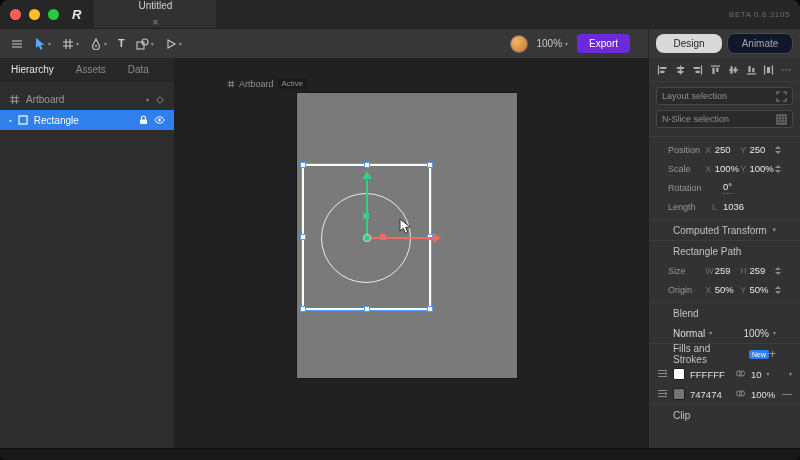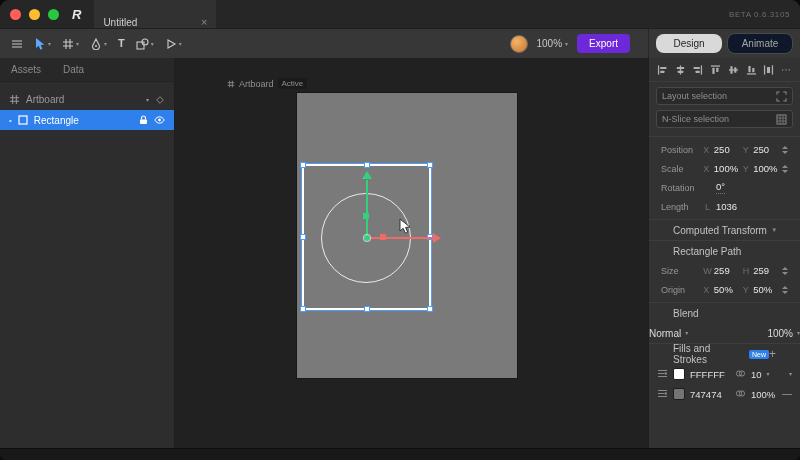--- a/index.html
+++ b/index.html
@@ -7,22 +7,22 @@
     font-family:"Liberation Sans", sans-serif; }
   .app { width:800px; height:460px; display:flex; flex-direction:column;
     border-radius:9px 9px 7px 7px; overflow:hidden; background:#262626; }
 
   
   .titlebar { height:28px; flex:0 0 auto; display:flex; align-items:center; background:#262626; padding:0 10px; }
   .lights { display:flex; gap:8px; margin-right:13px; }
   .light { width:11px; height:11px; border-radius:50%; }
   .l-red{background:#ff5f57}.l-yellow{background:#febc2e}.l-green{background:#28c840}
   .logo { color:#e8e8e8; font-weight:bold; font-style:italic; font-size:13px; margin-right:13px; }
-  .tab { height:28px; width:122px; display:flex; align-items:flex-end; justify-content:space-between;
-    background:#313131; padding:0 9px; color:#cfcfcf; font-size:10px; }
+  .tab { height:28px; width:122px; display:flex; align-items:center; justify-content:space-between;
+    background:#313131; padding:0 9px; color:#cfcfcf; font-size:10px;flex-direction:column; }
   .tab-close { color:#8a8a8a; font-size:11px; line-height:1; }
   .beta { margin-left:auto; color:#6d6d6d; font-size:8px; letter-spacing:.6px; }
 
   
   .toolbar { height:30px; flex:0 0 auto; background:#373737; border-top:1px solid #1f1f1f;
     display:flex; align-items:center; }
   .tools { display:flex; align-items:center; gap:3px; padding:0 7px; }
   .tool { display:flex; align-items:center; gap:2px; padding:3px 4px; border-radius:3px; color:#c9c9c9; }
   .tool svg { display:block; }
   .tool .glyph { font-size:11px; font-weight:bold; color:#c9c9c9; line-height:1; }
@@ -83,21 +83,21 @@
 
   
   .right-panel { width:152px; flex:0 0 auto; background:#323232; border-left:1px solid #1f1f1f;
     display:flex; flex-direction:column; font-size:10px; overflow:hidden; }
   .align-row { height:24px; flex:0 0 auto; display:flex; align-items:center; justify-content:space-between;
     padding:0 8px; border-bottom:1px solid #3d3d3d; }
   .align-icon { display:flex; }
   .overflow { color:#9a9a9a; font-size:10px; letter-spacing:1px; }
   .inset-field { margin:5px 7px 0; height:18px; background:#2a2a2a; border:1px solid #474747; border-radius:3px;
     display:flex; align-items:center; justify-content:space-between; padding:0 5px; color:#8f8f8f; font-size:9px; }
-  .section { border-top:1px solid #3d3d3d; padding:3px 4px; }
+  .section { border-top:1px solid #3d3d3d; padding:3px 11px; }
   .sect-first { border-top:none; margin-top:6px; }
   .prow { height:19px; display:flex; align-items:center; padding:0 8px; }
   .plabel { width:44px; color:#969696; font-size:9px; }
   .ax { color:#6f6f6f; width:11px; font-size:9px; }
   .pval { color:#e8e8e8; width:30px; font-size:9.5px; }
   .pval.dashed { width:auto; border-bottom:1px dotted #777; padding-bottom:1px; }
   .stepper { margin-left:auto; display:flex; flex-direction:column; gap:2px; align-items:center; }
   .stepper i { display:block; width:0; height:0; border-left:3px solid transparent; border-right:3px solid transparent; }
   .stepper .up { border-bottom:3.5px solid #8a8a8a; }
   .stepper .dn { border-top:3.5px solid #8a8a8a; }
@@ -107,21 +107,21 @@
   .hcaret { color:#8a8a8a; font-size:7px; }
   .badge-new { background:#2f80ed; color:#fff; font-size:7px; padding:1px 3px; border-radius:2px; margin-left:5px; }
   .plus { color:#9a9a9a; font-size:12px; line-height:1; }
   .minus { color:#9a9a9a; font-size:10px; line-height:1; }
   .subrow { border-top:none; }
   .corner-btn { margin-left:auto; width:15px; height:16px; background:#262626; border:1px solid #5a5a5a;
     border-radius:3px; display:flex; flex-direction:column; align-items:center; justify-content:center; gap:1px; }
   .corner-btn i { display:block; width:0; height:0; border-left:3px solid transparent; border-right:3px solid transparent; }
   .corner-btn .up { border-bottom:3.5px solid #d0d0d0; }
   .corner-btn .dn { border-top:3.5px solid #d0d0d0; }
-  .blend-row { height:20px; display:flex; align-items:center; padding:0 0; gap:4px; }
+  .blend-row { height:20px; display:flex; align-items:center; padding:0 24px; gap:4px; }
   .blend-mode { color:#dcdcdc; }
   .blend-op { margin-left:auto; color:#dcdcdc; }
   .fill-row { height:20px; display:flex; align-items:center; gap:5px; padding:0 8px;justify-content:flex-end; }
   .swatch { width:12px; height:12px; border-radius:2px; border:1px solid #1e1e1e; flex:0 0 auto; }
   .sw-0 { background:#ffffff; } .sw-1 { background:#747474; }
   .hex { color:#e0e0e0; font-size:9.5px; width:40px; }
   .fill-val { color:#e0e0e0; font-size:9.5px; }
   .fr-right { margin-left:auto; display:flex; align-items:center; }
 
   .bottombar { height:12px; flex:0 0 auto; background:#181818; border-top:1px solid #0e0e0e; }
@@ -199,20 +199,21 @@
         <span class="mode-btn mode-design">Design</span>
         <span class="mode-btn mode-animate">Animate</span>
       </div>
     </div>
   </div>
 
   <div class="main">
 
     <aside class="left-panel">
       <div class="panel-tabs">
+        <span class="panel-tab active">Hierarchy</span>
         <span class="panel-tab">Assets</span>
         <span class="panel-tab">Data</span>
       </div>
       <div class="tree">
         <div class="tree-row">
           <span class="tree-icon">
             <svg width="11" height="11" viewBox="0 0 12 12">
                 <path d="M4 1v10M8 1v10M1 4h10M1 8h10" stroke="#9a9a9a" stroke-width="1.1" fill="none"></path>
               </svg>
           </span>
@@ -473,18 +474,21 @@
               <circle cx="4" cy="4.5" r="2.6" fill="none" stroke="#8a8a8a"></circle>
               <circle cx="7" cy="4.5" r="2.6" fill="none" stroke="#8a8a8a"></circle>
             </svg>
         </span>
         <span class="fill-val">100%</span>
         <span class="fr-right">
           <span class="minus">—</span>
         </span>
       </div>
 
+      <div class="header-row">
+        <span>Clip</span>
+      </div>
 
     </aside>
   </div>
 
   <div class="bottombar"></div>
 </div>
 
 </body></html>

